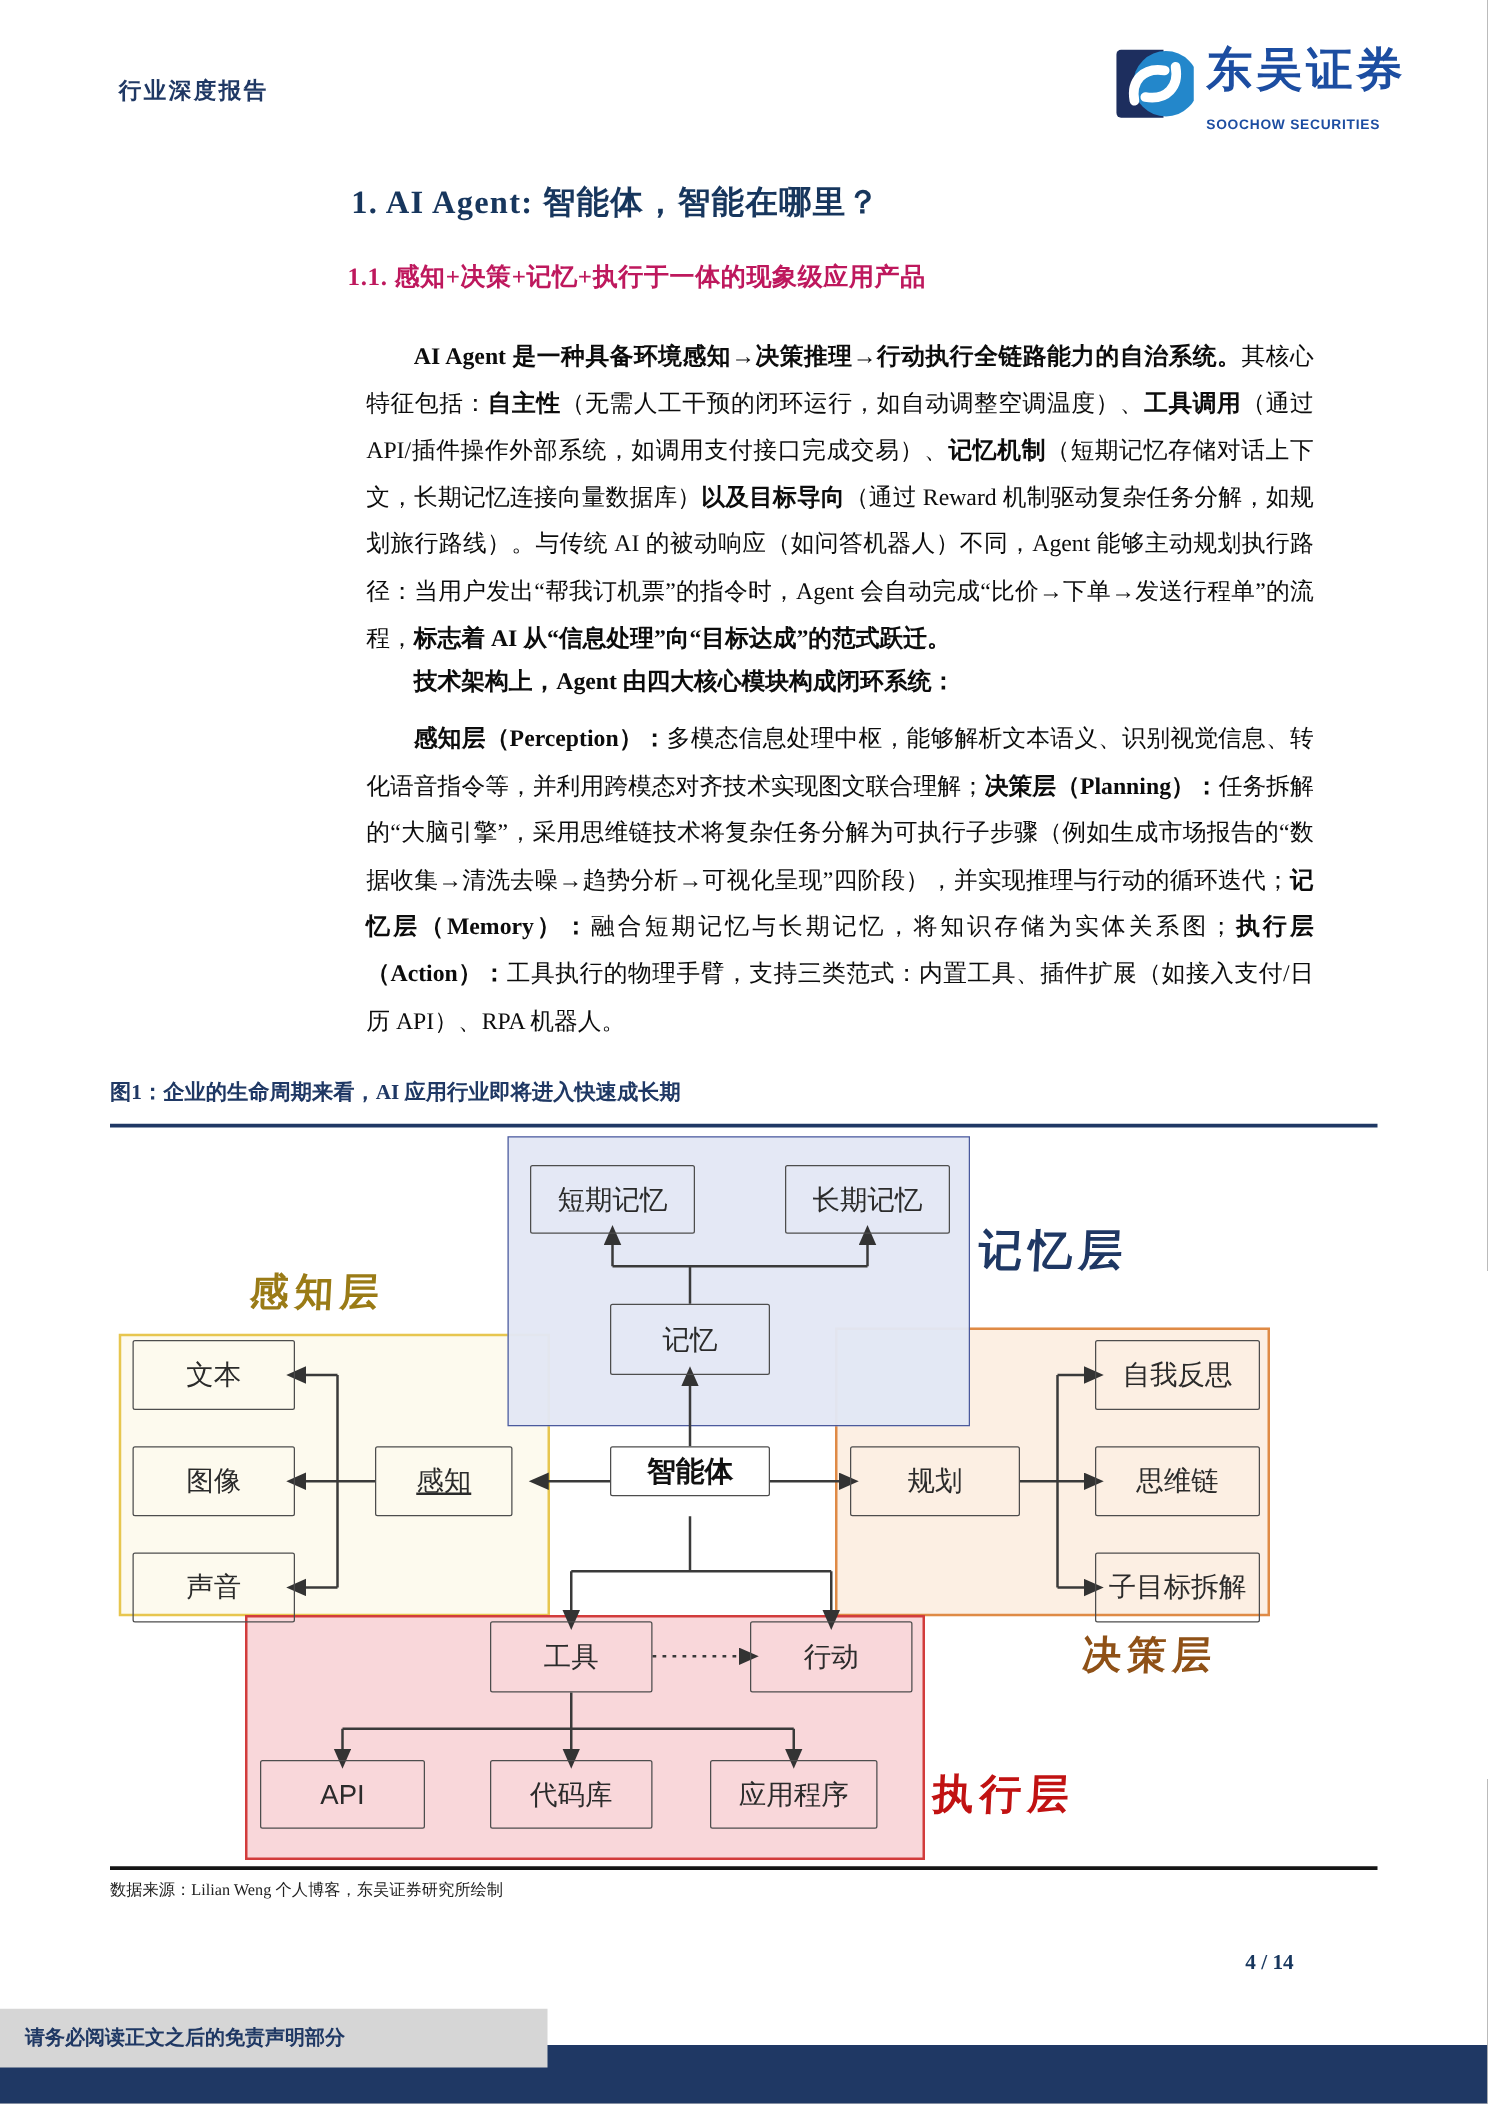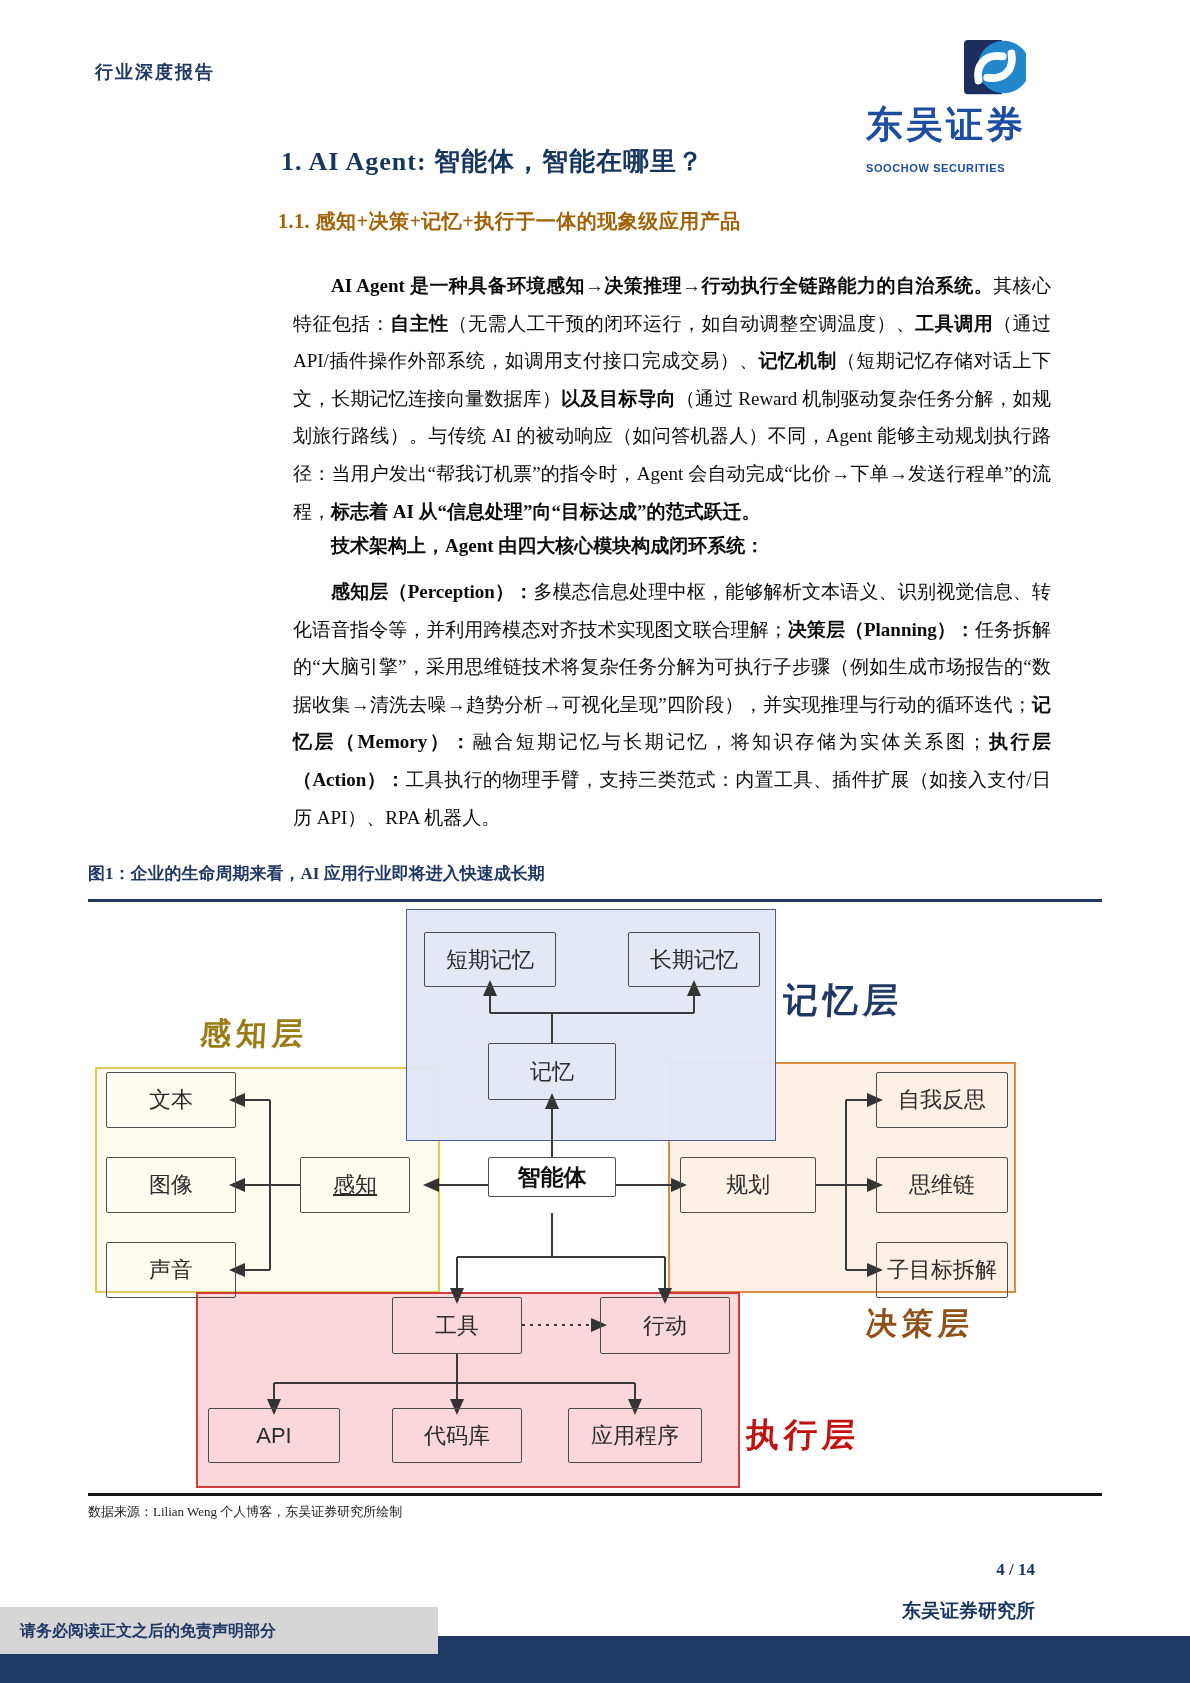--- a/index.html
+++ b/index.html
@@ -1,26 +1,26 @@
 <!DOCTYPE html>
 <html><head>
 <meta charset="utf-8">
 <style>
   html,body{margin:0;padding:0;background:#888;}
   .page{position:relative;width:1190px;height:1683px;background:#ffffff;overflow:hidden;
         font-family:"Liberation Serif","DejaVu Serif",serif;color:#111;}
   
   .hdr-left{position:absolute;left:95px;top:60px;font-size:18px;font-weight:bold;color:#1f3864;letter-spacing:2px;}
-  .brand{position:absolute;left:866px;top:38px;display:flex;align-items:flex-end;gap:10px;flex-direction:column;}
+  .brand{position:absolute;left:893px;top:38px;display:flex;align-items:flex-start;gap:10px;}
   .brand-txt{display:flex;flex-direction:column;line-height:1;}
   .brand-cn{font-size:37px;font-weight:600;color:#1c4da1;letter-spacing:3px;}
   .brand-en{font-size:11px;font-weight:bold;color:#1c4da1;letter-spacing:0.6px;margin-top:20px;font-family:"Liberation Sans",sans-serif;}
   
   .title{position:absolute;left:281px;top:144px;margin:0;font-size:26px;color:#17365d;font-weight:bold;letter-spacing:1px;}
-  .sect{position:absolute;left:278px;top:208px;margin:0;font-size:20px;color:#a16207;font-weight:bold;letter-spacing:0.5px;}
+  .sect{position:absolute;left:278px;top:208px;margin:0;font-size:20px;color:#be185d;font-weight:bold;letter-spacing:0.5px;}
   
   .body{position:absolute;left:278px;width:758px;margin:15px;font-size:19px;line-height:37.6px;
         text-align:justify;text-indent:2em;color:#0c0c0c;}
   .p1{top:252px;} .p2{top:512px;} .p3{top:558px;}
   .body b{font-weight:bold;}
   
   .fig-caption{position:absolute;left:88px;top:862px;font-size:17px;font-weight:bold;color:#1f3864;}
   .rule{position:absolute;left:88px;width:1014px;}
   .navy-rule{top:899px;height:3px;background:#1f3864;}
   .black-rule{top:1493px;height:2.5px;background:#151515;}
@@ -155,17 +155,16 @@
     <div class="lyr lyr-perception">感知层</div>
     <div class="lyr lyr-memory">记忆层</div>
     <div class="lyr lyr-planning">决策层</div>
     <div class="lyr lyr-action">执行层</div>
   </div>
 
   <div class="rule black-rule"></div>
   <div class="source">数据来源：Lilian Weng 个人博客，东吴证券研究所绘制</div>
 
   <div class="pageno">4  /  14</div>
-  <div class="institute">东吴证券研究所</div>
   <div class="disclaimer">请务必阅读正文之后的免责声明部分</div>
   <div class="bottom-bar"></div>
 
 </div>
 
 </body></html>

